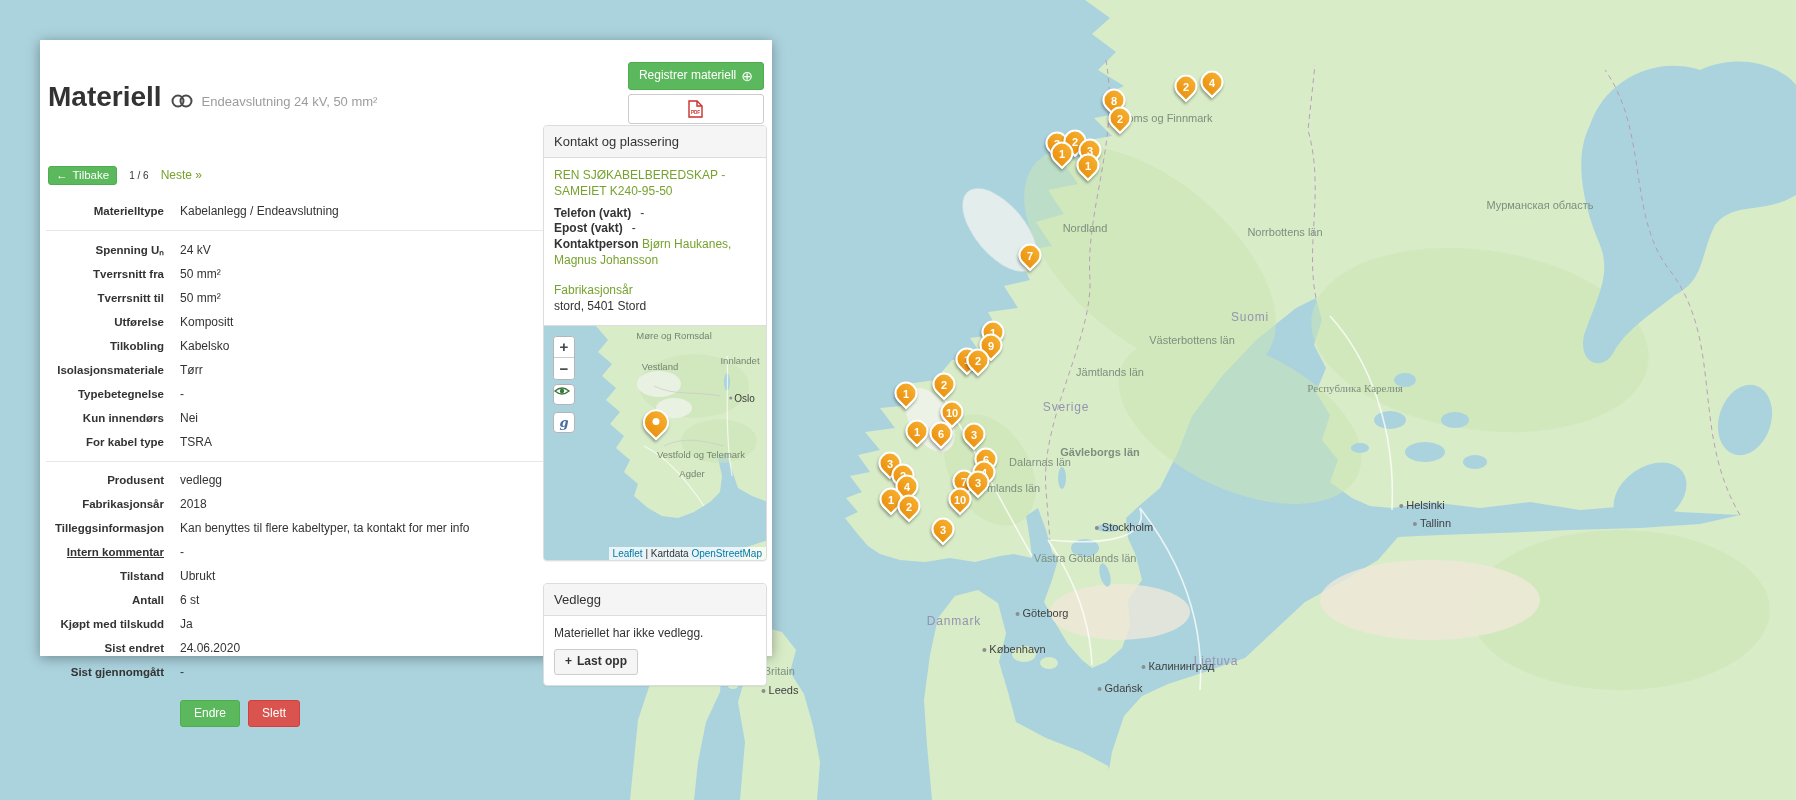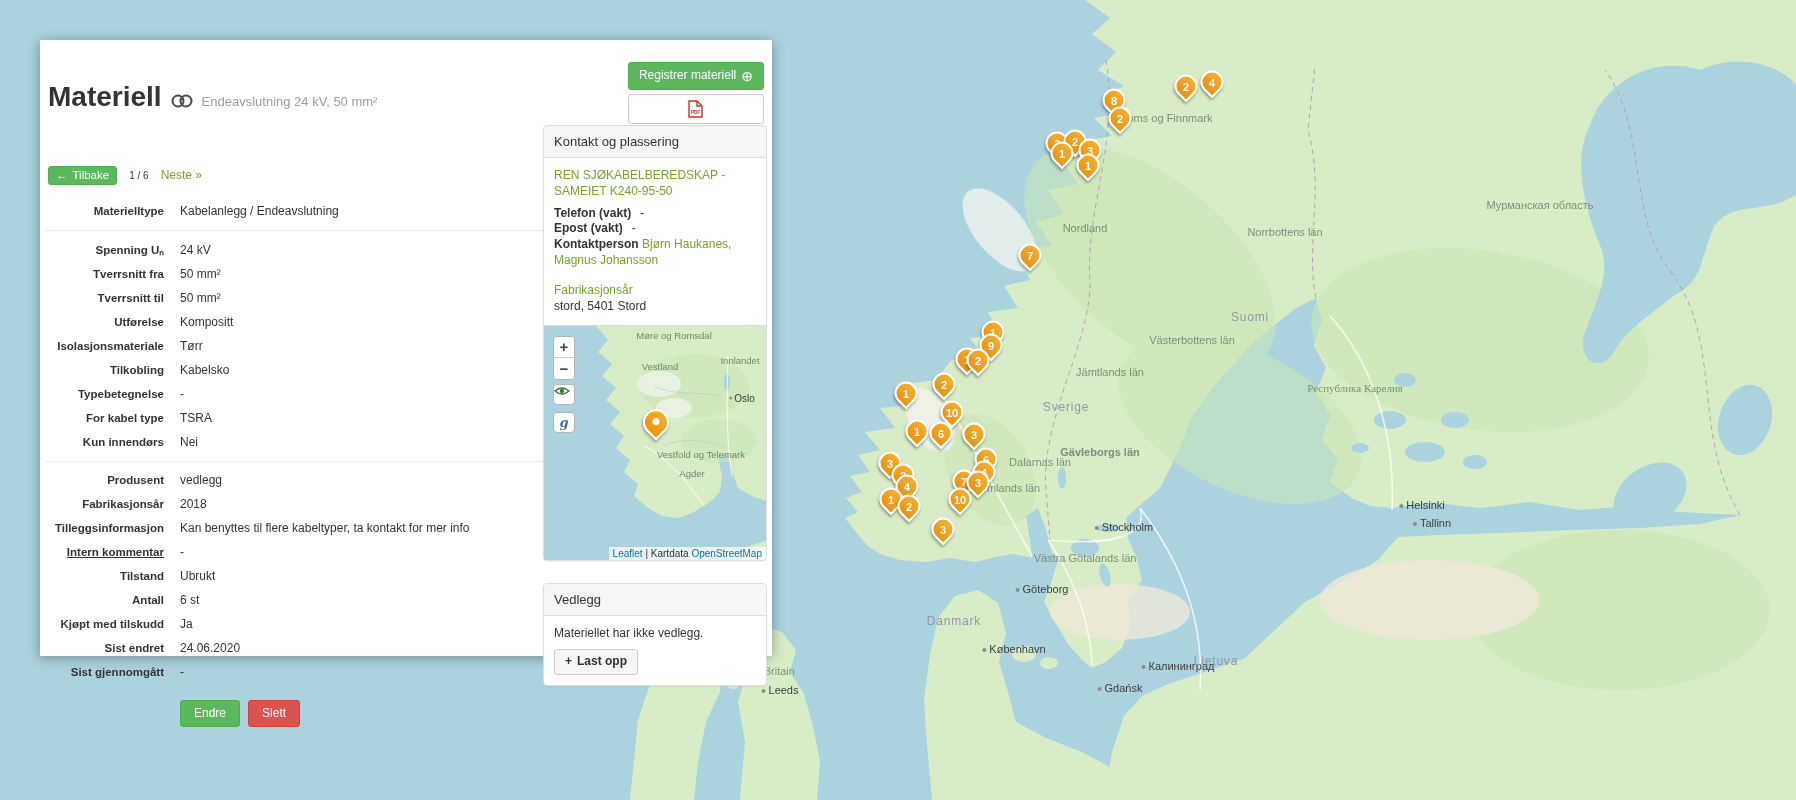--- a/index.html
+++ b/index.html
@@ -180,21 +180,21 @@
         <span class="map-label region" style="left: 1110px; top: 372px;">Jämtlands län</span>
         <span class="map-label region" style="left: 1355px; top: 388px; font-family: Liberation Serif, serif;">Республика Карелия</span>
         <span class="map-label country" style="left: 1066px; top: 407px;">Sverige</span>
         <span class="map-label region" style="left: 1100px; top: 452px; font-weight: bold;">Gävleborgs län</span>
         <span class="map-label region" style="left: 1040px; top: 462px;">Dalarnas län</span>
         <span class="map-label region" style="left: 1005px; top: 488px;">Värmlands län</span>
         <span class="map-label city" style="left: 1422px; top: 505px;">Helsinki</span>
         <span class="map-label city" style="left: 1432px; top: 523px;">Tallinn</span>
         <span class="map-label city" style="left: 1124px; top: 527px;">Stockholm</span>
         <span class="map-label region" style="left: 1085px; top: 558px;">Västra Götalands län</span>
-        <span class="map-label city" style="left: 1042px; top: 589px;">Göteborg</span>
+        <span class="map-label city" style="left: 1042px; top: 613px;">Göteborg</span>
         <span class="map-label country" style="left: 954px; top: 621px;">Danmark</span>
         <span class="map-label city" style="left: 1014px; top: 649px;">København</span>
         <span class="map-label city" style="left: 1120px; top: 688px;">Gdańsk</span>
         <span class="map-label city" style="left: 1178px; top: 666px;">Калининград</span>
         <span class="map-label country" style="left: 1216px; top: 661px;">Lietuva</span>
         <span class="map-label city" style="left: 706px; top: 662px;">Belfast</span>
         <span class="map-label region" style="left: 764px; top: 671px;">Great Britain</span>
         <span class="map-label region" style="left: 733px; top: 679px;">Isle of Man</span>
         <span class="map-label city" style="left: 780px; top: 690px;">Leeds</span>
       </div>
@@ -384,38 +384,38 @@
         </div>
         <div class="details-row">
           <div class="detail-label">Tverrsnitt til</div>
           <div class="detail-value">50 mm²</div>
         </div>
         <div class="details-row">
           <div class="detail-label">Utførelse</div>
           <div class="detail-value">Kompositt</div>
         </div>
         <div class="details-row">
+          <div class="detail-label">Tilkobling</div>
+          <div class="detail-value">Kabelsko</div>
+        </div>
+        <div class="details-row">
           <div class="detail-label">Isolasjonsmateriale</div>
           <div class="detail-value">Tørr</div>
         </div>
         <div class="details-row">
-          <div class="detail-label">Tilkobling</div>
-          <div class="detail-value">Kabelsko</div>
-        </div>
-        <div class="details-row">
           <div class="detail-label">Typebetegnelse</div>
           <div class="detail-value">-</div>
         </div>
         <div class="details-row">
+          <div class="detail-label">Kun innendørs</div>
+          <div class="detail-value">Nei</div>
+        </div>
+        <div class="details-row">
           <div class="detail-label">For kabel type</div>
           <div class="detail-value">TSRA</div>
-        </div>
-        <div class="details-row">
-          <div class="detail-label">Kun innendørs</div>
-          <div class="detail-value">Nei</div>
         </div>
         <div class="details-row divider">
           <div class="detail-label">Produsent</div>
           <div class="detail-value">vedlegg</div>
         </div>
         <div class="details-row">
           <div class="detail-label">Fabrikasjonsår</div>
           <div class="detail-value">2018</div>
         </div>
         <div class="details-row">

